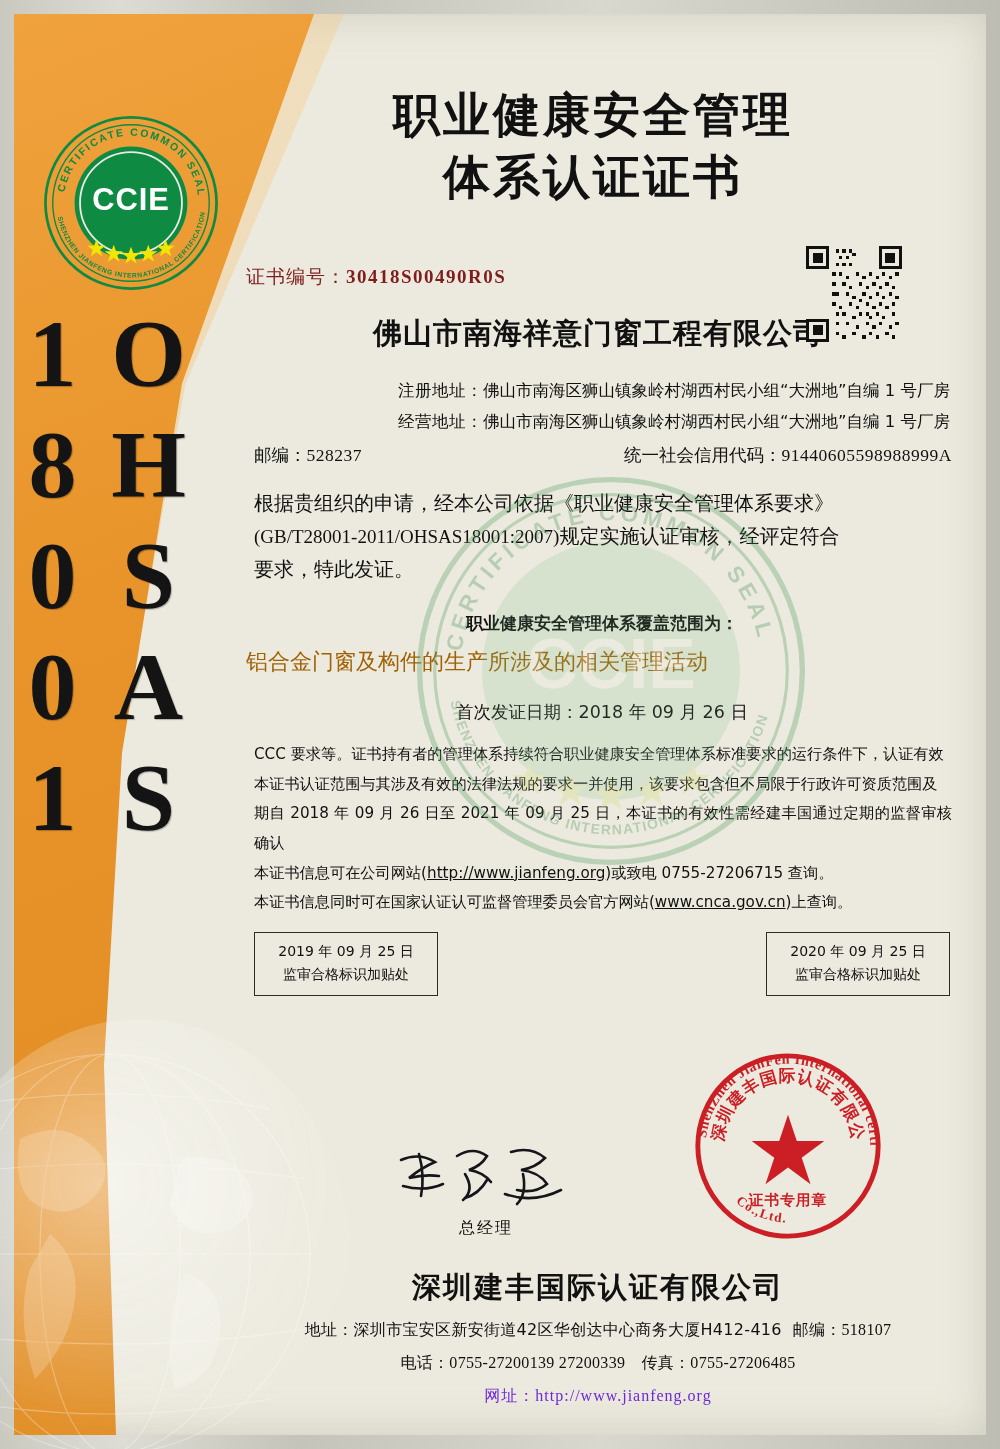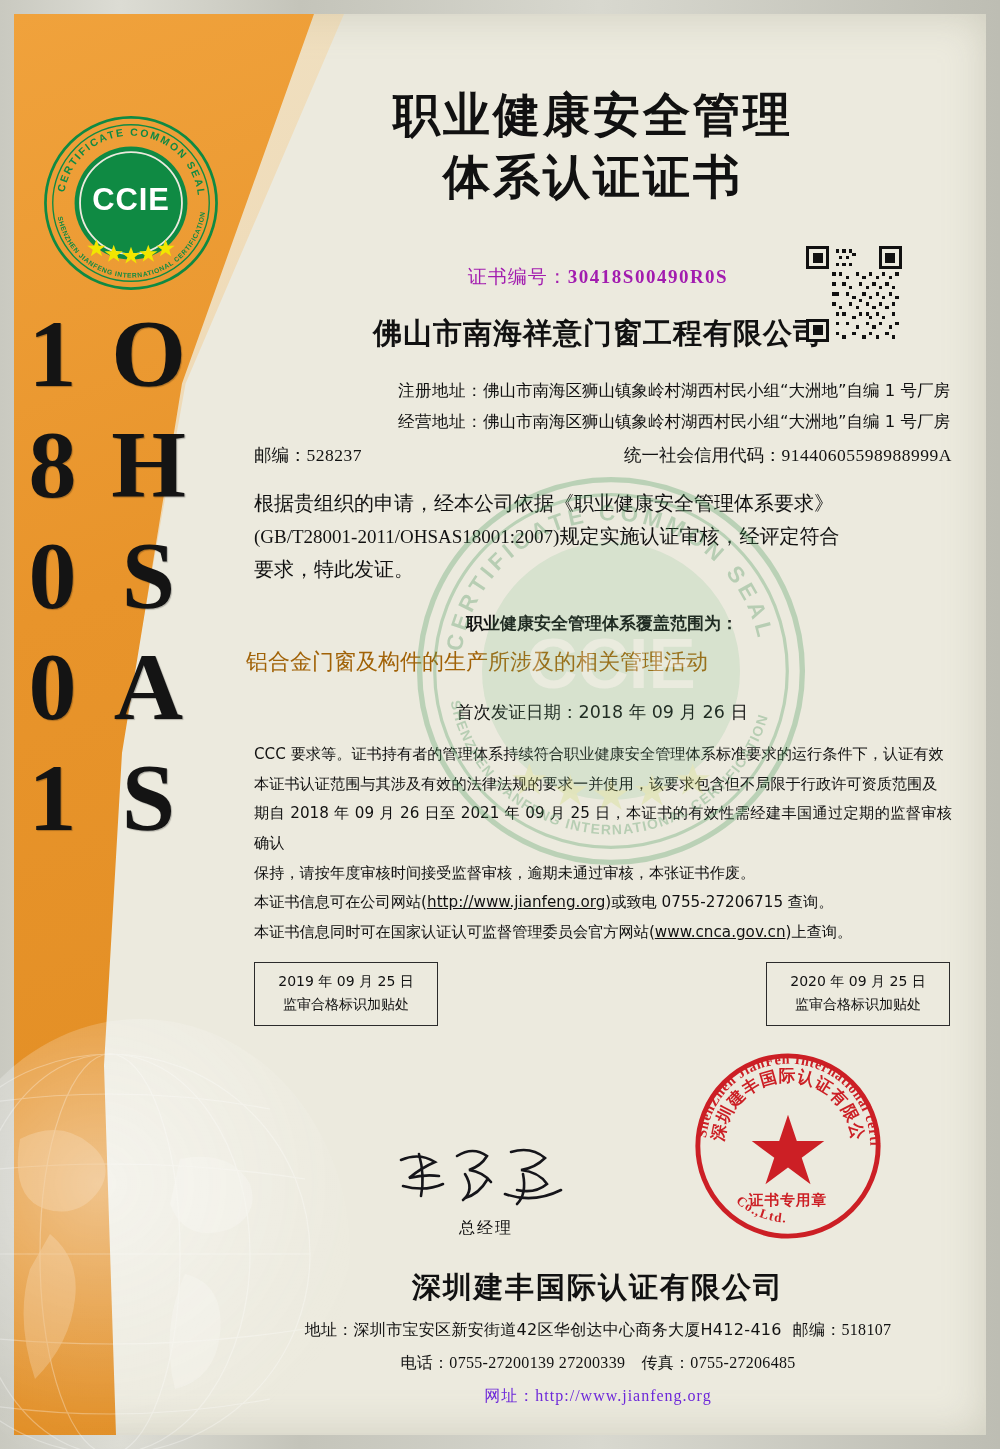--- a/index.html
+++ b/index.html
@@ -137,24 +137,24 @@
     position: absolute;
     right: 56px;
     top: 210px;
     width: 96px;
     height: 96px;
   }
   .qr svg { width: 100%; height: 100%; }
 
   .cert-no {
     margin-top: 56px;
-    text-align: center;
+    text-align: left;
     font-family: "DejaVu Sans", sans-serif;
     font-size: 19px;
-    color: #a21caf;
+    color: #7f1d1d;
     letter-spacing: 1px;
     padding-right: 8px;
   }
   .cert-no .num { font-family: "Liberation Serif", serif; font-weight: 700; letter-spacing: 1.5px;}
 
   .company {
     margin-top: 24px;
     text-align: center;
     font-family: "DejaVu Sans", sans-serif;
     font-weight: 700;
@@ -532,21 +532,20 @@
     <div class="scope-body">铝合金门窗及构件的生产所涉及的相关管理活动</div>
 
     <div class="issue-date">
       <span>首次发证日期：</span><span>2018 年 09 月 26 日</span>
     </div>
 
     <div class="fineprint">
       <div>CCC 要求等。证书持有者的管理体系持续符合职业健康安全管理体系标准要求的运行条件下，认证有效</div>
       <div>本证书认证范围与其涉及有效的法律法规的要求一并使用，该要求包含但不局限于行政许可资质范围及</div>
       <div>期自 2018 年 09 月 26 日至 2021 年 09 月 25 日，本证书的有效性需经建丰国通过定期的监督审核确认</div>
-      <div>保持，请按年度审核时间接受监督审核，逾期未通过审核，本张证书作废。</div>
       <div>
         <span>本证书信息可在公司网站(</span><span class="link">http://www.jianfeng.org</span><span>)或致电 0755-27206715 查询。</span>
       </div>
       <div>
         <span>本证书信息同时可在国家认证认可监督管理委员会官方网站(</span><span class="link">www.cnca.gov.cn</span><span>)上查询。</span>
       </div>
     </div>
 
     <div class="stamp-boxes">
       <div class="stamp-box">

